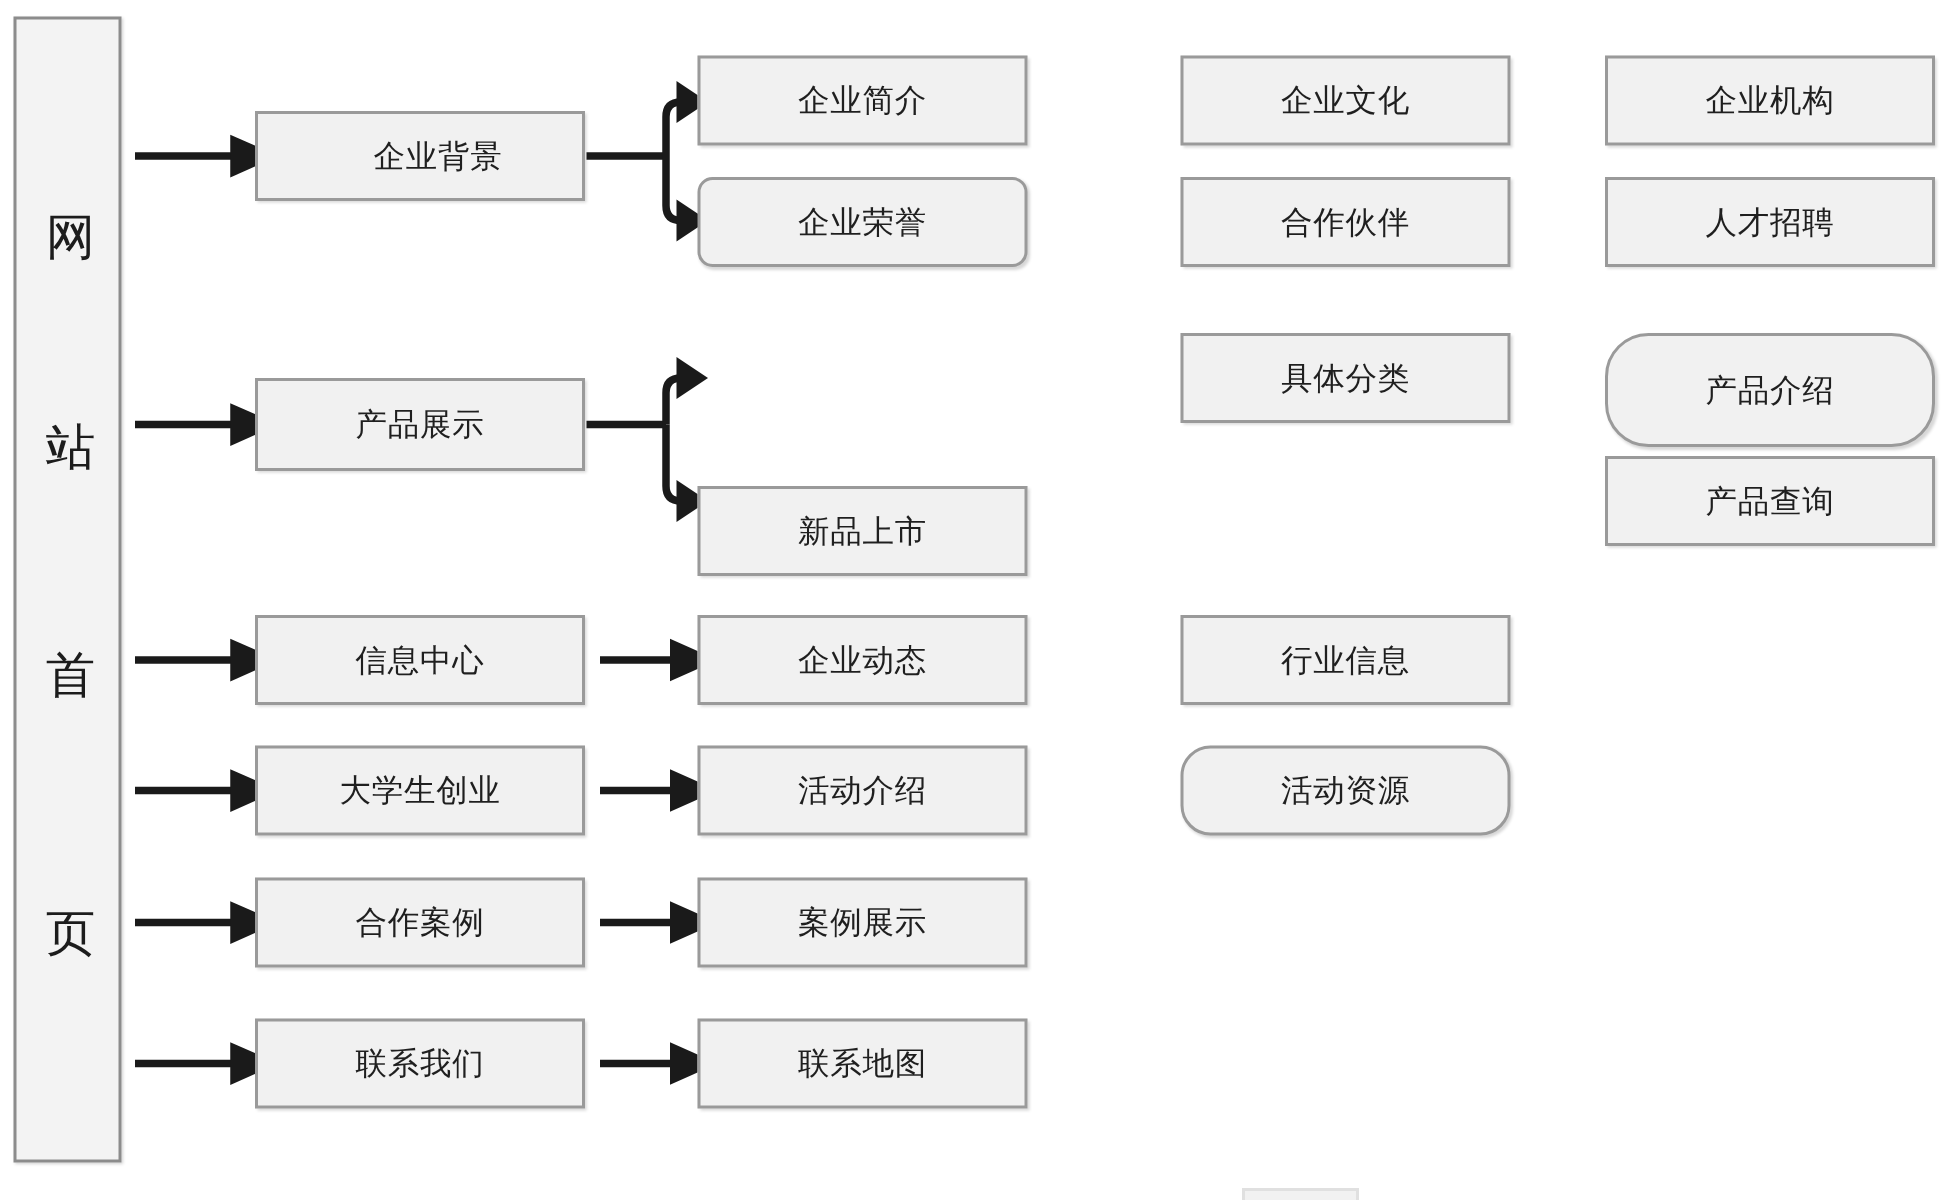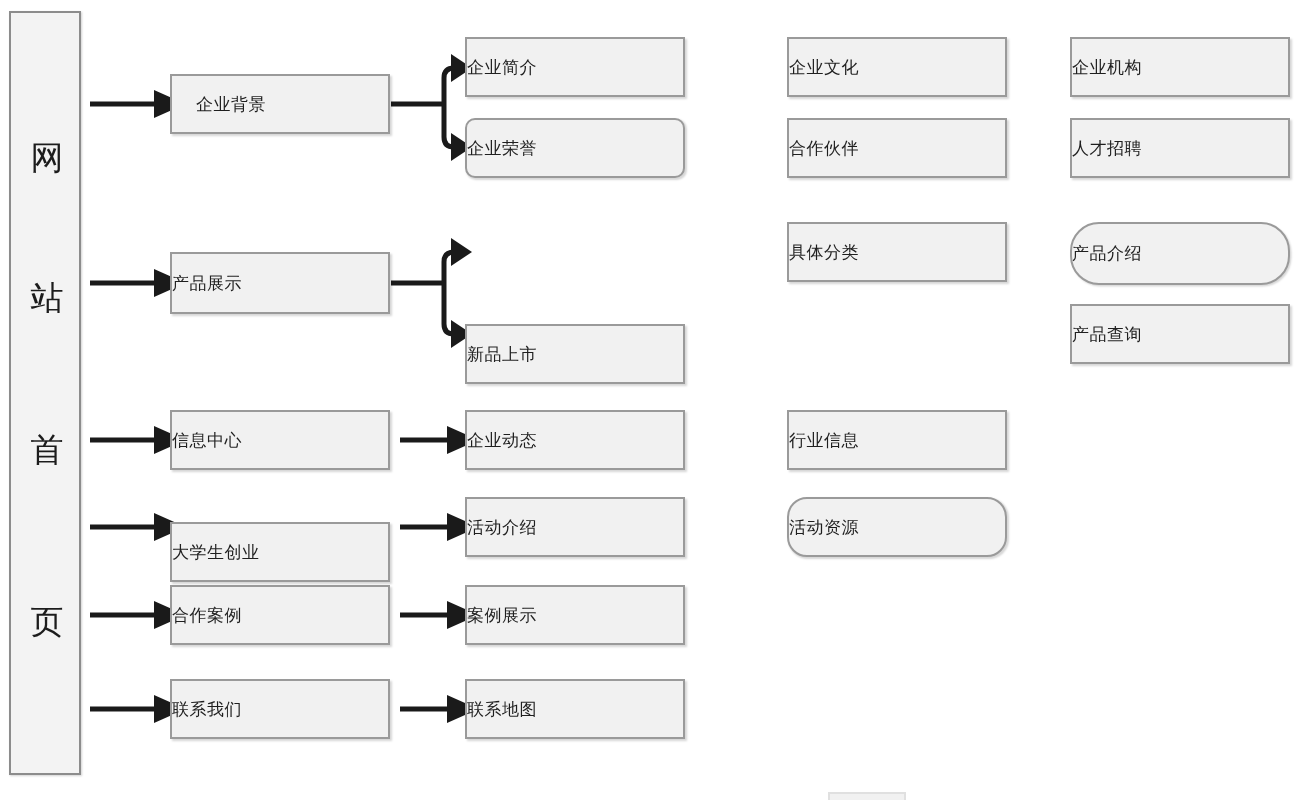--- a/index.html
+++ b/index.html
@@ -60,21 +60,22 @@
   .root-char.c3 { top: 592px; }
 
   
   .node {
     position: absolute;
     background: #f1f1f1;
     border: 2px solid #9a9a9a;
     box-sizing: border-box;
     display: flex;
     align-items: center;
-    font-size: 17px;
+    justify-content: center;
+    font-size: 21px;
     color: #1f1f1f;
     letter-spacing: 0.5px;
     box-shadow: 1.5px 1.5px 2px rgba(0,0,0,0.16);
     white-space: nowrap;
   }
   .node .node-label {
     display: block;
     line-height: 1;
   }
 
@@ -149,21 +150,21 @@
   </div>
 
   <div class="node" style="left:170px; top:252px; width:220px; height:62px;">
     <span class="node-label">产品展示</span>
   </div>
 
   <div class="node" style="left:170px; top:410px; width:220px; height:60px;">
     <span class="node-label">信息中心</span>
   </div>
 
-  <div class="node" style="left:170px; top:497px; width:220px; height:60px;margin-top:25px;">
+  <div class="node" style="left:170px; top:497px; width:220px; height:60px;">
     <span class="node-label">大学生创业</span>
   </div>
 
   <div class="node" style="left:170px; top:585px; width:220px; height:60px;">
     <span class="node-label">合作案例</span>
   </div>
 
   <div class="node" style="left:170px; top:679px; width:220px; height:60px;">
     <span class="node-label">联系我们</span>
   </div>
@@ -219,21 +220,21 @@
   </div>
 
   <div class="node" style="left:1070px; top:37px; width:220px; height:60px;">
     <span class="node-label">企业机构</span>
   </div>
 
   <div class="node" style="left:1070px; top:118px; width:220px; height:60px;">
     <span class="node-label">人才招聘</span>
   </div>
 
-  <div class="node" style="left:1070px; top:222px; width:220px; height:63px;border-radius:29px;">
+  <div class="node" style="left:1070px; top:222px; width:220px; height:76px;border-radius:29px;">
     <span class="node-label">产品介绍</span>
   </div>
 
   <div class="node" style="left:1070px; top:304px; width:220px; height:60px;">
     <span class="node-label">产品查询</span>
   </div>
 
   <div class="bottom-artifact"></div>
 
 </div>

